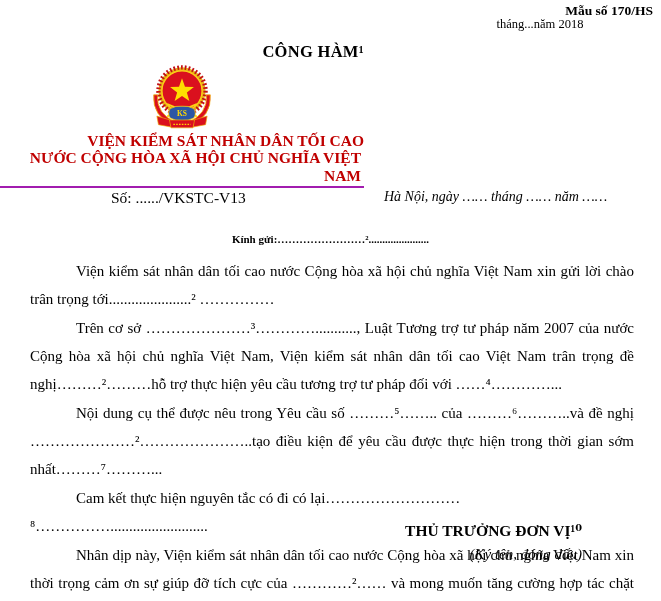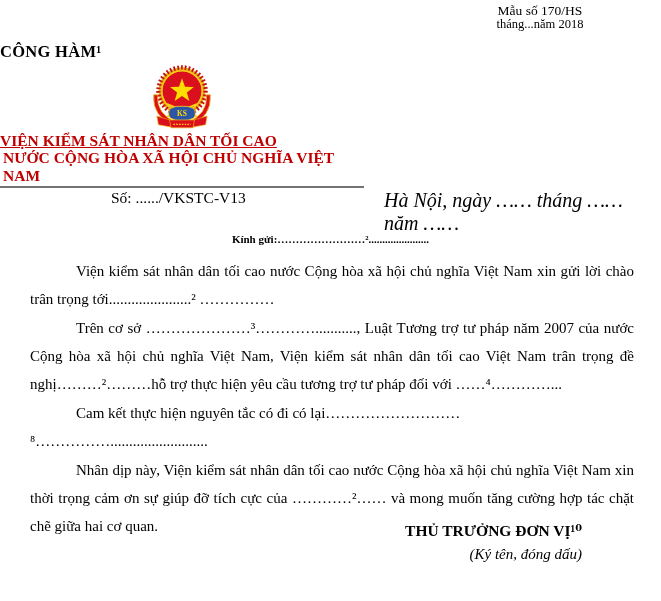--- a/index.html
+++ b/index.html
@@ -4,32 +4,32 @@
 <style>
   html,body{margin:0;padding:0;}
   body{
     width:661px;height:601px;position:relative;overflow:hidden;
     background:#ffffff;color:#000;
     font-family:"Liberation Serif","DejaVu Serif",serif;
   }
   
   .form-number{position:absolute;left:427px;top:4px;width:226px;text-align:center;
     font-size:12.5px;line-height:13.5px;}
-  .form-number .fn1{font-weight:normal;font-size:13.5px;}
+  .form-number .fn1{font-weight:bold;font-size:13.5px;text-align:right;}
   
-  .header{position:absolute;left:0;top:42px;width:364px;text-align:left;}
+  .header{position:absolute;left:0;top:42px;width:364px;text-align:right;}
   .doc-title{font-weight:bold;font-size:16.5px;letter-spacing:.3px;}
   .emblem{display:block;margin:3px auto 0;width:80px;height:66px;}
-  .org1{color:#c00000;font-weight:bold;font-size:15.5px;line-height:17px;margin-top:1px;text-decoration:underline;}
+  .org1{color:#c00000;font-weight:bold;font-size:15.5px;line-height:17px;margin-top:1px;}
   .org2wrap{line-height:18px;}
   .org2{color:#c00000;font-weight:bold;font-size:15.5px;display:inline-block;
-    border-bottom:2px solid #737373;padding:0 3px 1px 3px;}
+    border-bottom:2px solid #a21caf;padding:0 3px 1px 3px;}
   
   .doc-number{position:absolute;left:111px;top:189px;font-size:15.5px;}
-  .place-date{position:absolute;left:384px;top:189px;font-size:20px;font-style:italic;}
+  .place-date{position:absolute;left:384px;top:189px;font-size:14px;font-style:italic;}
   
   .salutation{position:absolute;left:0;top:233px;width:100%;text-align:center;
     font-weight:bold;font-size:11px;}
   
   .body-block{position:absolute;left:30px;right:27px;top:257px;}
   .body-block p{margin:0 0 1px 0;text-align:justify;text-indent:46px;
     font-size:15px;line-height:28px;}
   .body-block p.noj{text-align:left;}
   
   .signature{position:absolute;left:332px;top:521px;width:250px;text-align:right;}
@@ -78,20 +78,21 @@
 </div>
 
 <div class="doc-number">Số: ....../VKSTC-V13</div>
 <div class="place-date">Hà Nội, ngày …… tháng …… năm ……</div>
 
 <div class="salutation">Kính gửi:……………………²......................</div>
 
 <div class="body-block">
   <p>Viện kiểm sát nhân dân tối cao nước Cộng hòa xã hội chủ nghĩa Việt Nam xin gửi lời chào trân trọng tới......................² ……………</p>
   <p>Trên cơ sở …………………³…………..........., Luật Tương trợ tư pháp năm 2007 của nước Cộng hòa xã hội chủ nghĩa Việt Nam, Viện kiểm sát nhân dân tối cao Việt Nam trân trọng đề nghị………²………hỗ trợ thực hiện yêu cầu tương trợ tư pháp đối với ……⁴…………...</p>
+  <p>Nội dung cụ thể được nêu trong Yêu cầu số ………⁵…….. của ………⁶………..và đề nghị …………………²…………………..tạo điều kiện để yêu cầu được thực hiện trong thời gian sớm nhất………⁷………...</p>
   <p class="noj">Cam kết thực hiện nguyên tắc có đi có lại………………………⁸……………..........................</p>
   <p>Nhân dịp này, Viện kiểm sát nhân dân tối cao nước Cộng hòa xã hội chủ nghĩa Việt Nam xin thời trọng cảm ơn sự giúp đỡ tích cực của …………²…… và mong muốn tăng cường hợp tác chặt chẽ giữa hai cơ quan.</p>
 </div>
 
 <div class="signature">
   <div class="sig-title">THỦ TRƯỞNG ĐƠN VỊ¹⁰</div>
   <div class="sig-note">(Ký tên, đóng dấu)</div>
 </div>
 
 </body></html>

